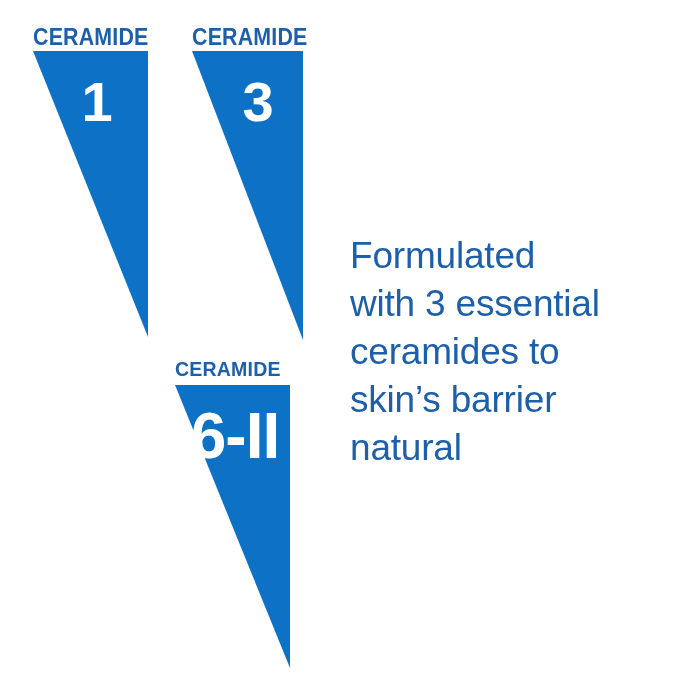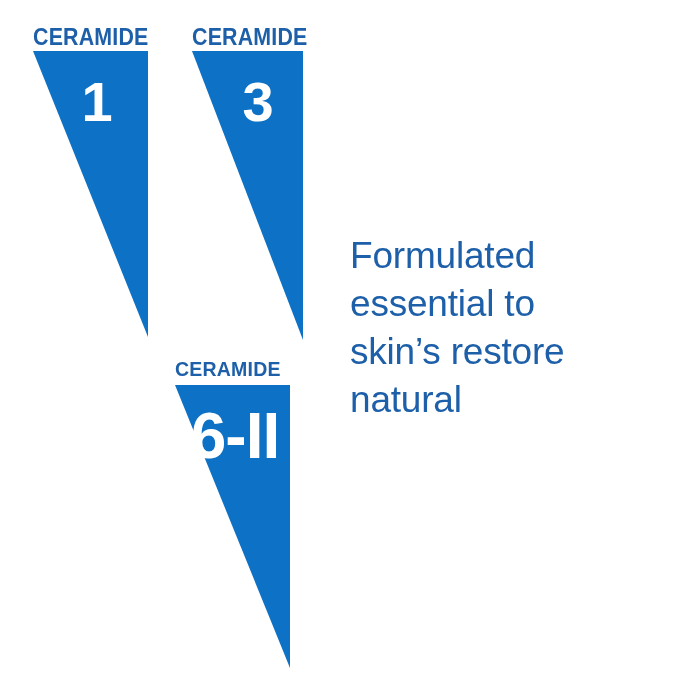--- a/index.html
+++ b/index.html
@@ -112,18 +112,19 @@
   <div class="wedge-group" id="grp3">
     <div class="wedge-label">CERAMIDE</div>
     <svg class="wedge-svg" width="116" height="284" viewBox="0 0 116 284">
       <polygon points="0,0 115,0 115,283" fill="#0d71c5"></polygon>
     </svg>
     <div class="wedge-num">6-II</div>
   </div>
 
   <div id="copy-block">
     <div class="copy-line">Formulated</div>
-    <div class="copy-line">essential to</div>
-    <div class="copy-line">skin’s restore</div>
+    <div class="copy-line">with 3 essential</div>
+    <div class="copy-line">ceramides to</div>
+    <div class="copy-line">skin’s barrier</div>
     <div class="copy-line">natural</div>
   </div>
 
 </div>
 
 </body></html>

